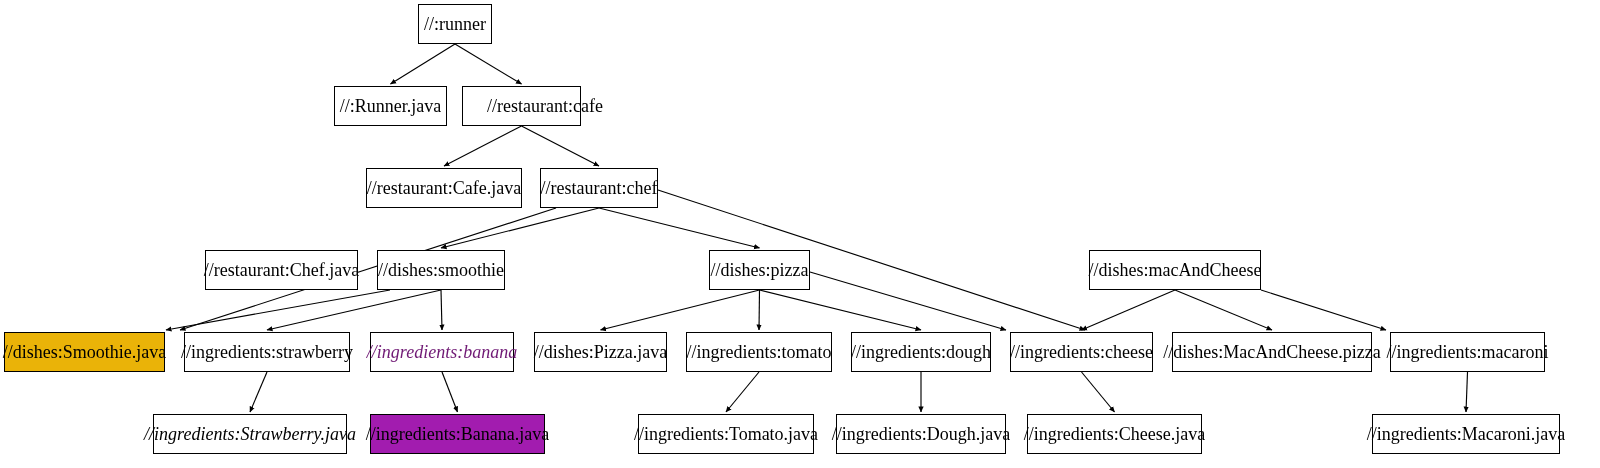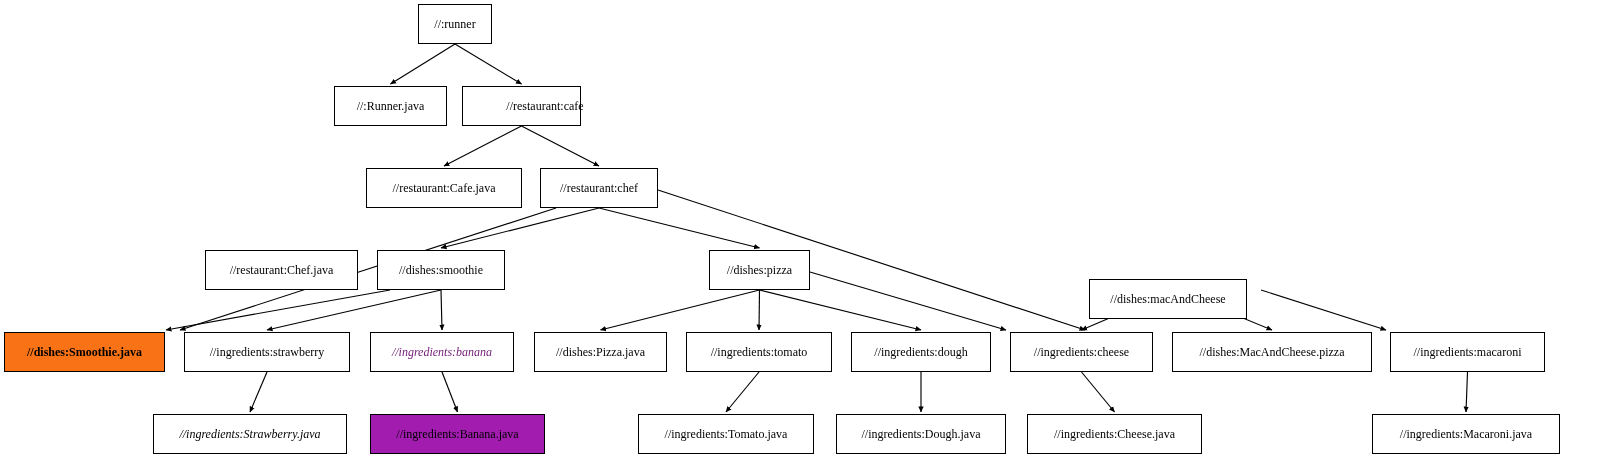--- a/index.html
+++ b/index.html
@@ -36,21 +36,21 @@
     box-sizing: border-box;
     border: 1px solid #000000;
     background: #ffffff;
     display: flex;
     align-items: center;
     justify-content: center;
     height: 40px;
     white-space: nowrap;
   }
   .node-label {
-    font-size: 12px;
+    font-size: 18px;
     line-height: 1;
     color: #000000;
     letter-spacing: 0px;
   }
 </style>
 </head>
 <body>
 
 <div id="graph-root">
   <svg id="edge-layer" viewBox="0 0 1600 468" width="1600" height="468" xmlns="http://www.w3.org/2000/svg">
@@ -102,24 +102,24 @@
       </div>
       <div class="node" style="left: 205px; top: 250px; width: 153px; border-color: rgb(0, 0, 0); background: rgb(255, 255, 255);">
         <span class="node-label" style="color: rgb(0, 0, 0);">//restaurant:Chef.java</span>
       </div>
       <div class="node" style="left: 377px; top: 250px; width: 128px; border-color: rgb(0, 0, 0); background: rgb(255, 255, 255);">
         <span class="node-label" style="color: rgb(0, 0, 0);">//dishes:smoothie</span>
       </div>
       <div class="node" style="left: 709px; top: 250px; width: 101px; border-color: rgb(0, 0, 0); background: rgb(255, 255, 255);">
         <span class="node-label" style="color: rgb(0, 0, 0);">//dishes:pizza</span>
       </div>
-      <div class="node" style="left: 1089px; top: 250px; width: 158px; border-color: rgb(0, 0, 0); background: rgb(255, 255, 255); margin-top: 29px;">
+      <div class="node" style="left: 1089px; top: 250px; width: 172px; border-color: rgb(0, 0, 0); background: rgb(255, 255, 255);">
         <span class="node-label" style="color: rgb(0, 0, 0);">//dishes:macAndCheese</span>
       </div>
-      <div class="node" style="left: 4px; top: 332px; width: 161px; border-color: rgb(0, 0, 0); background: #f97316; font-weight: bold;">
+      <div class="node" style="left: 4px; top: 332px; width: 161px; border-color: rgb(0, 0, 0); background: #eab308;">
         <span class="node-label" style="color: rgb(0, 0, 0);">//dishes:Smoothie.java</span>
       </div>
       <div class="node" style="left: 184px; top: 332px; width: 166px; border-color: rgb(0, 0, 0); background: rgb(255, 255, 255);">
         <span class="node-label" style="color: rgb(0, 0, 0);">//ingredients:strawberry</span>
       </div>
       <div class="node" style="left: 370px; top: 332px; width: 144px; border-color: rgb(0, 0, 0); background: rgb(255, 255, 255);">
         <span class="node-label" style="color: #701a75; font-style: italic;">//ingredients:banana</span>
       </div>
       <div class="node" style="left: 534px; top: 332px; width: 133px; border-color: rgb(0, 0, 0); background: rgb(255, 255, 255);">
         <span class="node-label" style="color: rgb(0, 0, 0);">//dishes:Pizza.java</span>

